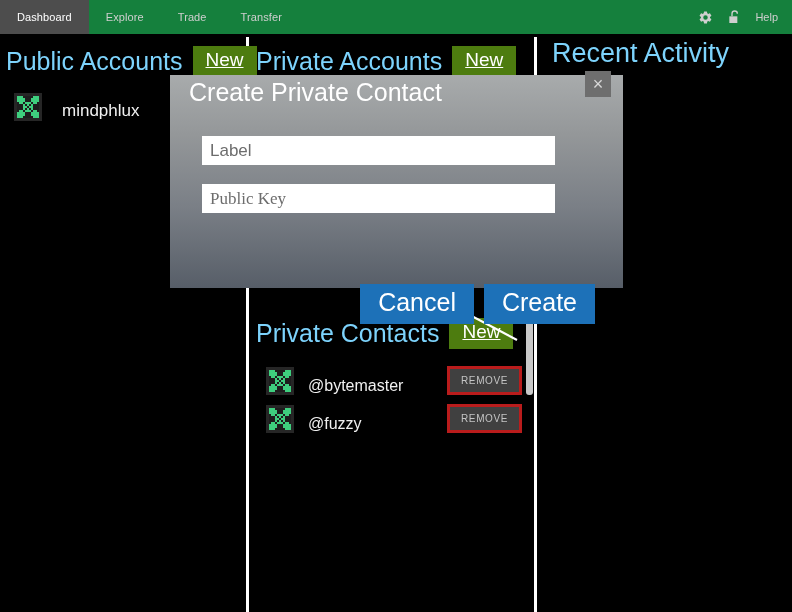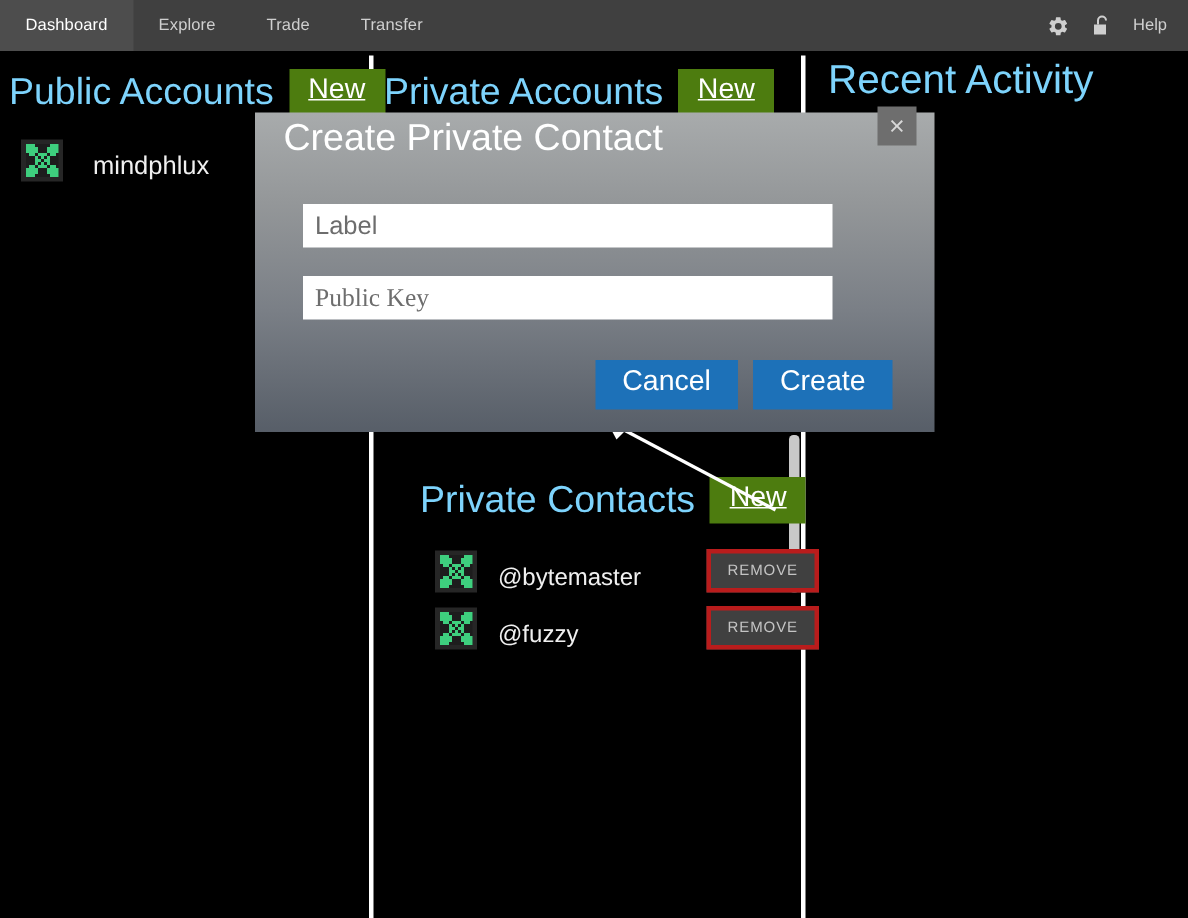--- a/index.html
+++ b/index.html
@@ -16,21 +16,21 @@
     background: #000000;
     color: #ffffff;
   }
 
   
   .navbar {
     position: absolute;
     left: 0; top: 0;
     width: 792px;
     height: 34px;
-    background: #404040;
+    background: #15803d;
     display: flex;
     align-items: stretch;
     box-sizing: border-box;
   }
   .nav-tabs {
     display: flex;
     align-items: stretch;
     height: 34px;
   }
   .nav-tab {
@@ -124,21 +124,21 @@
     border: none;
     font-family: "Liberation Sans", sans-serif;
     white-space: nowrap;
     text-decoration: underline;
   }
 
   
   .panel-public   { left: 6px;   top: 46px;  width: 238px; }
   .panel-private  { left: 256px; top: 46px;  width: 272px; }
   .panel-activity { left: 552px; top: 40px;  width: 236px; }
-  .panel-contacts { left: 256px; top: 318px; width: 272px; margin-left: 24px; }
+  .panel-contacts { left: 256px; top: 318px; width: 272px; }
 
   .panel-activity .panel-title { font-size: 27px; }
 
   
   .acct-list { margin-top: 8px; }
   .acct-row {
     display: flex;
     align-items: flex-end;
     height: 36px;
     padding-left: 8px;
@@ -247,27 +247,28 @@
   .modal-actions {
     position: absolute;
     right: 28px;
     top: 165px;
     display: flex;
     gap: 10px;
   }
   .btn-modal {
     background: #1d71b8;
     color: #ffffff;
-    font-size: 19px;
+    font-size: 25px;
     border: none;
     padding: 5px 18px 7px 18px;
     cursor: pointer;
     font-family: "Liberation Sans", sans-serif;
     line-height: 1.1;
     white-space: nowrap;
+    margin-top: 44px;
   }
 </style>
 </head>
 <body>
 
 <div class="navbar">
   <div class="nav-tabs">
     <div class="nav-tab active">
       <span>Dashboard</span>
     </div>

